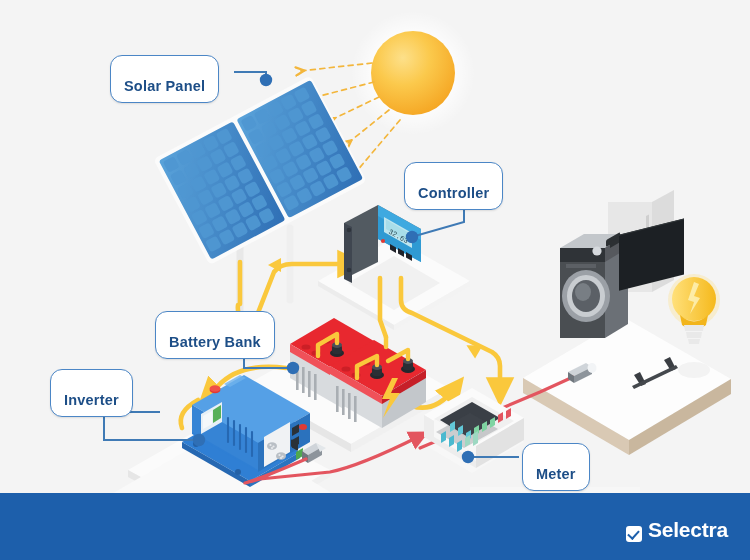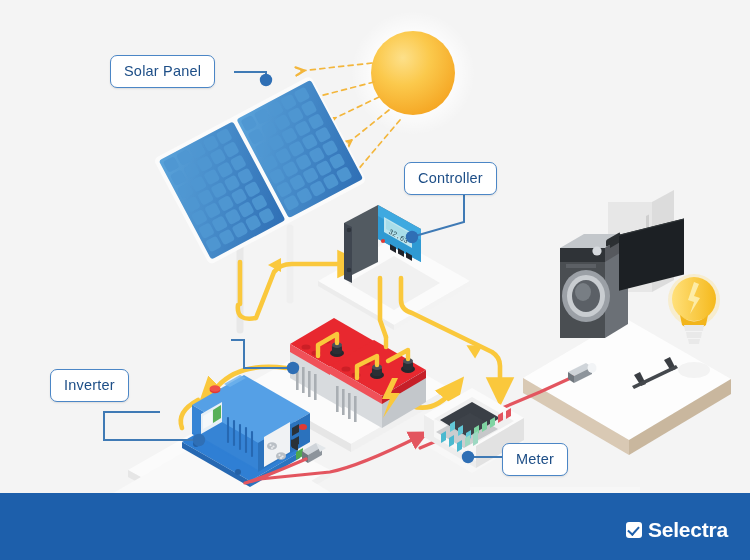--- a/index.html
+++ b/index.html
@@ -10,44 +10,44 @@
     position:relative;
   }
   #stage{position:absolute;left:0;top:0;width:750px;height:560px;}
   #art{position:absolute;left:0;top:0;}
 
   
   .label{
     position:absolute;
     background:#ffffff;
     border:1.6px solid #4b86c6;
-    border-radius:7px;
+    border-radius:12px;
     color:#1d4e87;
-    font-weight:normal;
+    font-weight:bold;
     font-size:14.5px;
     letter-spacing:.2px;
-    padding:8px 13px 8px 13px;
+    padding:23px 13px 8px 13px;
     white-space:nowrap;
     box-shadow:0 1px 2px rgba(0,0,0,.10);
     line-height:1;
   }
   #lbl-solar{left:110px;top:55px;}
   #lbl-controller{left:404px;top:162px;}
   #lbl-battery{left:155px;top:311px;}
   #lbl-inverter{left:50px;top:369px;}
-  #lbl-meter{left:502px;top:443px;}
+  #lbl-meter{left:522px;top:443px;}
 
   
   #footer{
     position:absolute;left:0;top:493px;width:750px;height:67px;
     background:#1d5fab;
   }
   #brand{
     position:absolute;right:22px;top:518px;
-    display:flex;align-items:center;gap:6px;
+    display:flex;align-items:flex-end;gap:6px;
     color:#ffffff;font-weight:bold;font-size:21px;letter-spacing:-.2px;
   }
   #brand .chk{
     display:inline-block;width:16px;height:16px;border-radius:3px;
     background:#ffffff;position:relative;
   }
   #brand .chk:after{
     content:"";position:absolute;left:4px;top:2px;width:5px;height:9px;
     border:solid #1d5fab;border-width:0 2.4px 2.4px 0;transform:rotate(42deg);
   }
@@ -520,20 +520,21 @@
       <circle cx="266" cy="80" r="6.2"></circle>
       <circle cx="412" cy="237" r="6.2"></circle>
       <circle cx="293" cy="368" r="6.2"></circle>
       <circle cx="199" cy="440" r="6.2"></circle>
       <circle cx="468" cy="457" r="6.2"></circle>
     </g>
   </svg>
 
   <div class="label" id="lbl-solar">Solar Panel</div>
   <div class="label" id="lbl-controller">Controller</div>
+  <div class="label" id="lbl-battery">Battery Bank</div>
   <div class="label" id="lbl-inverter">Inverter</div>
   <div class="label" id="lbl-meter">Meter</div>
 
   <div id="footer"></div>
   <div id="brand">
     <span class="chk"></span>
     <span>Selectra</span>
   </div>
 
 </div>

